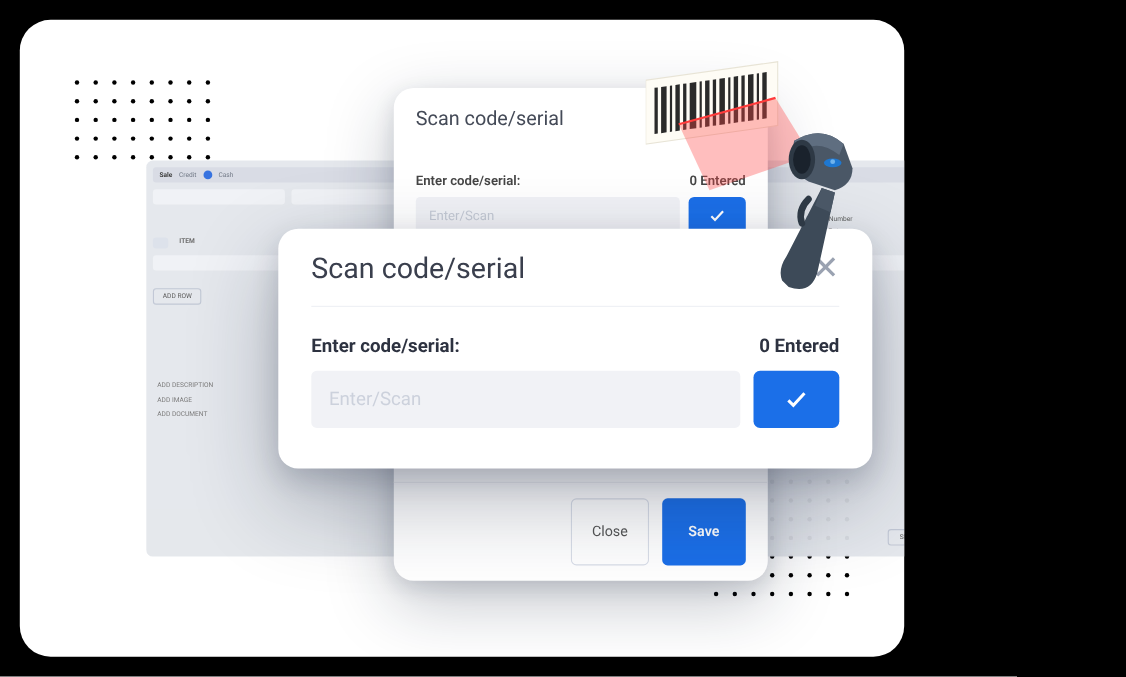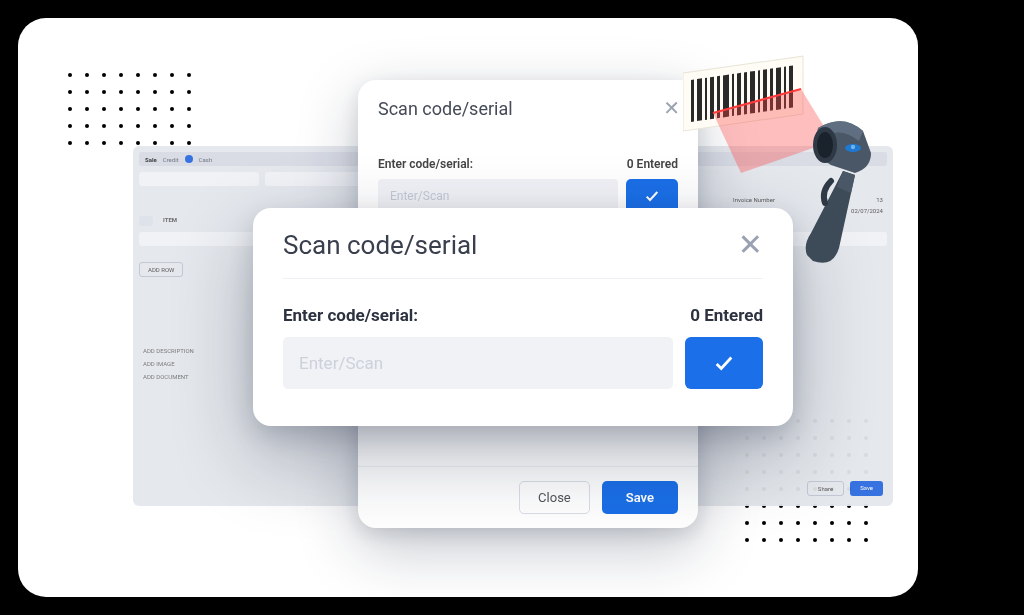--- a/index.html
+++ b/index.html
@@ -1,17 +1,17 @@
 <!DOCTYPE html>
 <html><head>
 <meta charset="utf-8">
 <style>
   * { box-sizing: border-box; margin: 0; padding: 0; font-family: -apple-system, BlinkMacSystemFont, "Segoe UI", Roboto, Arial, sans-serif; }
   body { width: 1024px; height: 615px; background: #000; position: relative; overflow: hidden; }
-  .canvas { position: absolute; left: 18px; top: 18px; width: 900px; height: 579px; background: #fff; border-radius: 28px; overflow: hidden; }
+  .canvas { position: absolute; left: 18px; top: 18px; width: 804px; height: 579px; background: #fff; border-radius: 28px; overflow: hidden; }
 
   
   .dotgrid { position: absolute; display: grid; grid-template-columns: repeat(8, 4px); grid-auto-rows: 4px; gap: 13px 13px; }
   .dotgrid span { width: 4px; height: 4px; background: #000; border-radius: 50%; display: block; }
   .dots-tl { left: 50px; top: 55px; }
   .dots-br { right: 50px; bottom: 55px; }
 
   
   .pos-window {
     position: absolute;
@@ -48,21 +48,21 @@
     padding: 18px 20px;
   }
   .modal-small .title { font-size: 18px; color:#444a57; }
   .modal-small .close { position:absolute; right:18px; top:16px; font-size:20px; color:#9aa2b1; cursor:pointer;}
   .modal-small .label-row { display:flex; justify-content:space-between; margin-top:38px; font-size:12px; color:#444; font-weight:600;}
   .modal-small .input-row { display:flex; gap:8px; margin-top:8px;}
   .modal-small .input-row input { flex:1; background:#f1f2f6; border:none; padding:10px 12px; border-radius:4px; font-size:12px; color:#333;}
   .modal-small .input-row input::placeholder{color:#c4c9d4;}
   .modal-small .chk-btn { background:#1b6fe8; width:52px; border:none; border-radius:5px; display:flex;align-items:center;justify-content:center; cursor:pointer;}
   .modal-small .footer { position:absolute; left:0; right:0; bottom:0; border-top:1px solid #eef0f4; padding:14px 20px; display:flex; justify-content:flex-end; gap:12px;}
-  .modal-small .footer .btn-close { background:#fff; border:1px solid #d9dee8; color:#555; font-size:13px; padding:8px 18px; border-radius:5px; cursor:pointer;}
+  .modal-small .footer .btn-close { background:#fff; border:1px solid #d9dee8; color:#555; font-size:13px; padding:22px 18px; border-radius:5px; cursor:pointer;}
   .modal-small .footer .btn-save { background:#1b6fe8; border:none; color:#fff; font-size:13px; font-weight:600; padding:8px 24px; border-radius:5px; cursor:pointer;}
 
   
   .modal-big {
     position: absolute;
     left: 235px; top: 190px; width: 540px; height: 218px;
     background: #fff;
     border-radius: 18px;
     box-shadow: 0 30px 80px rgba(20,30,55,0.30), 0 10px 24px rgba(20,30,55,0.16);
     padding: 22px 30px 26px 30px;

